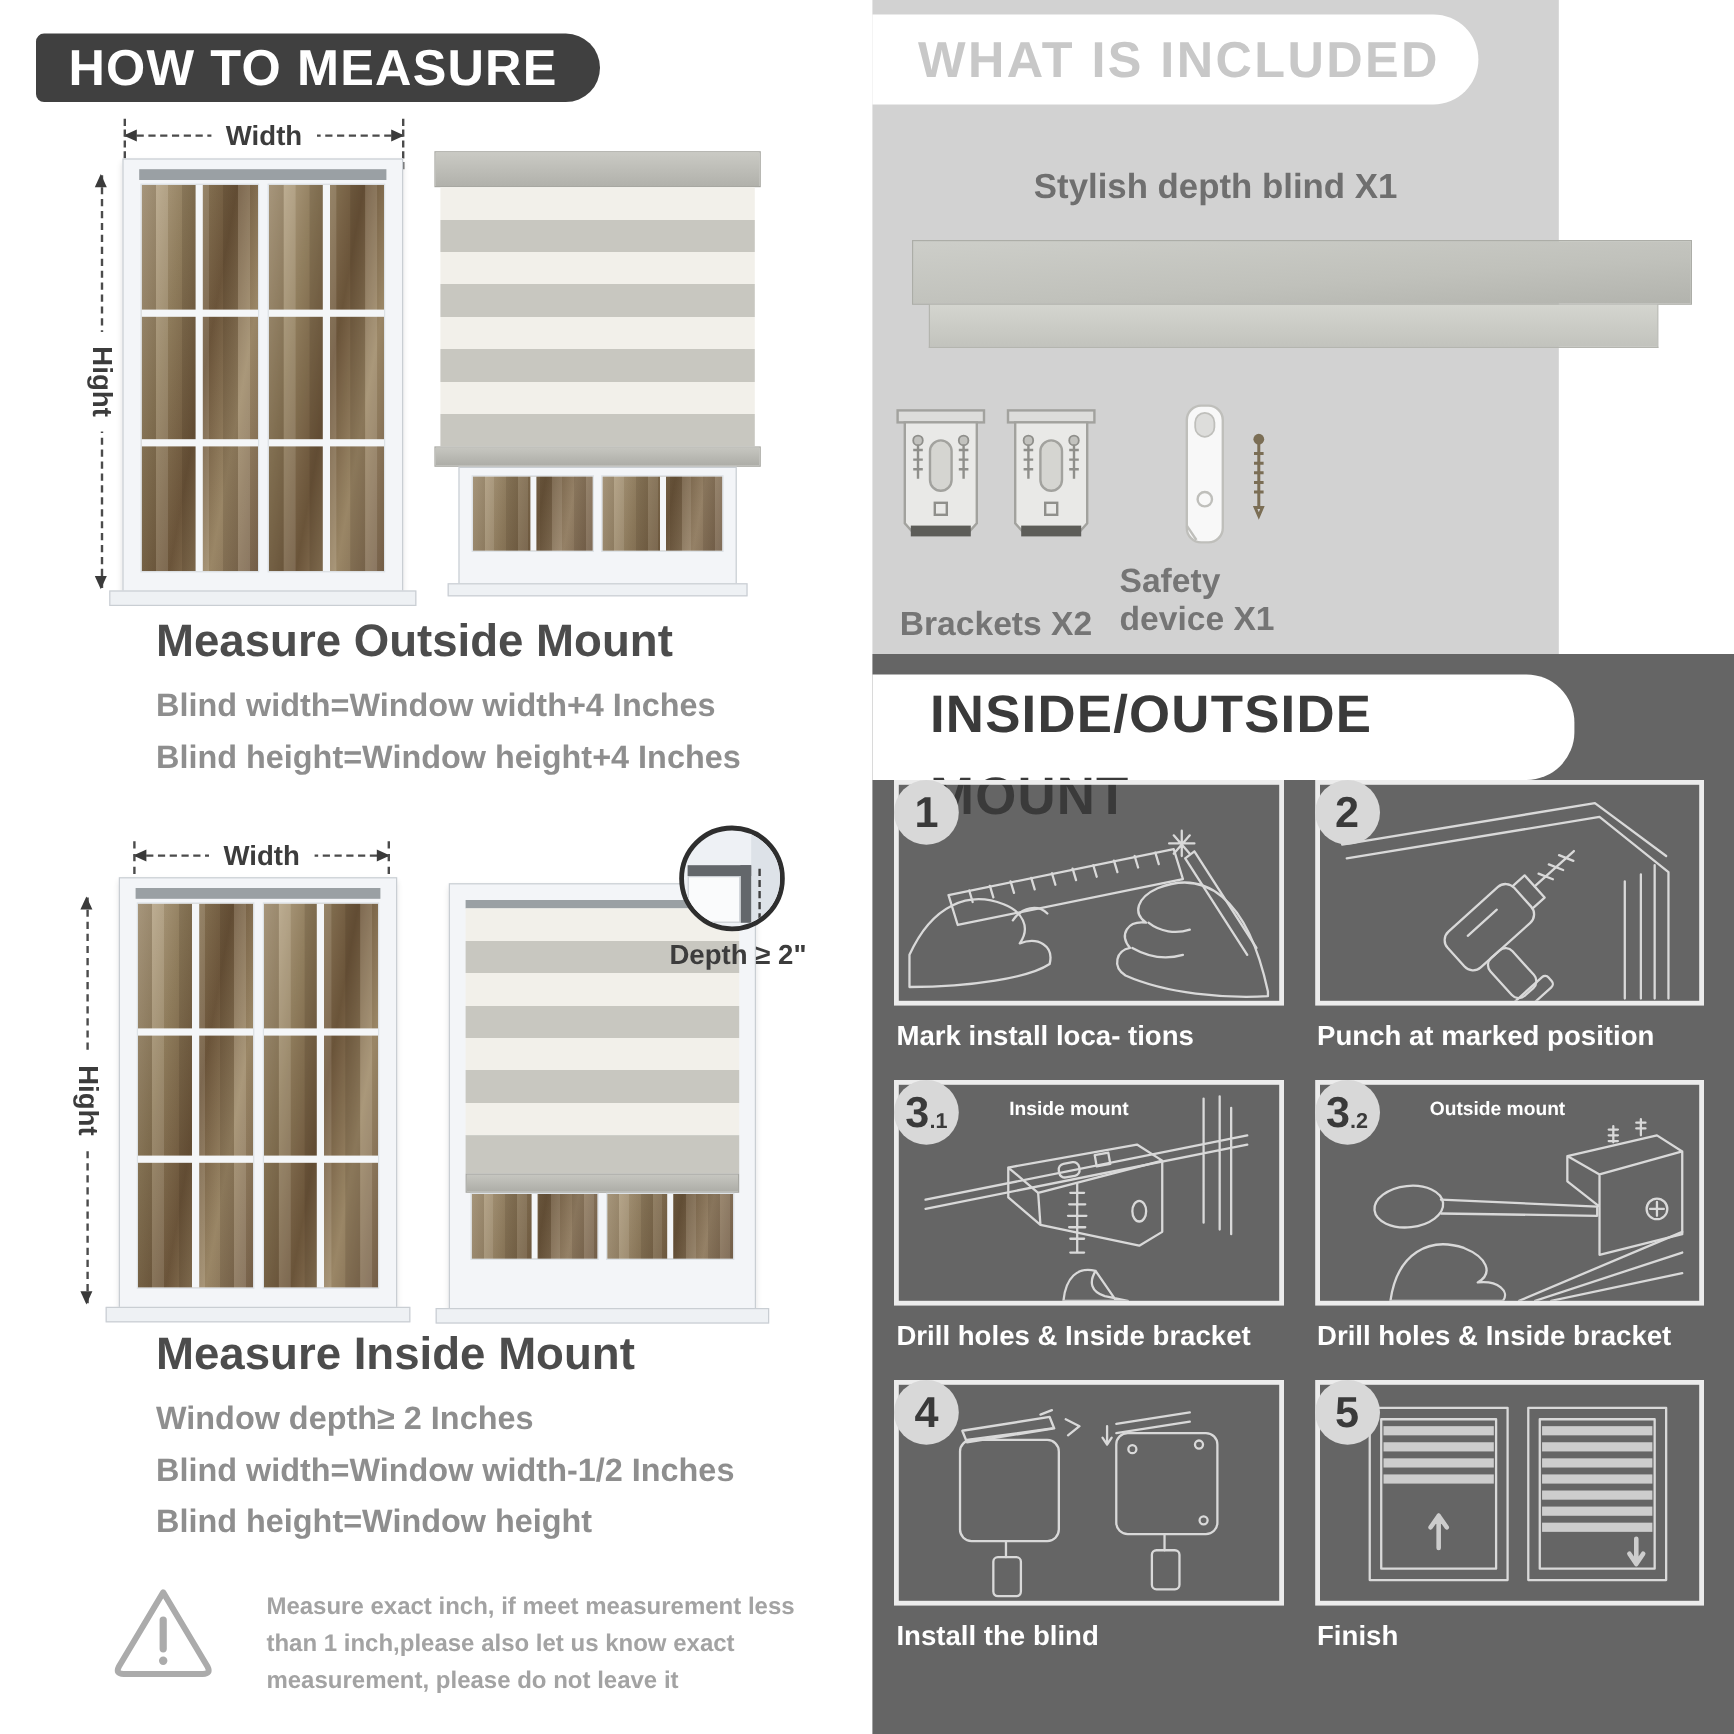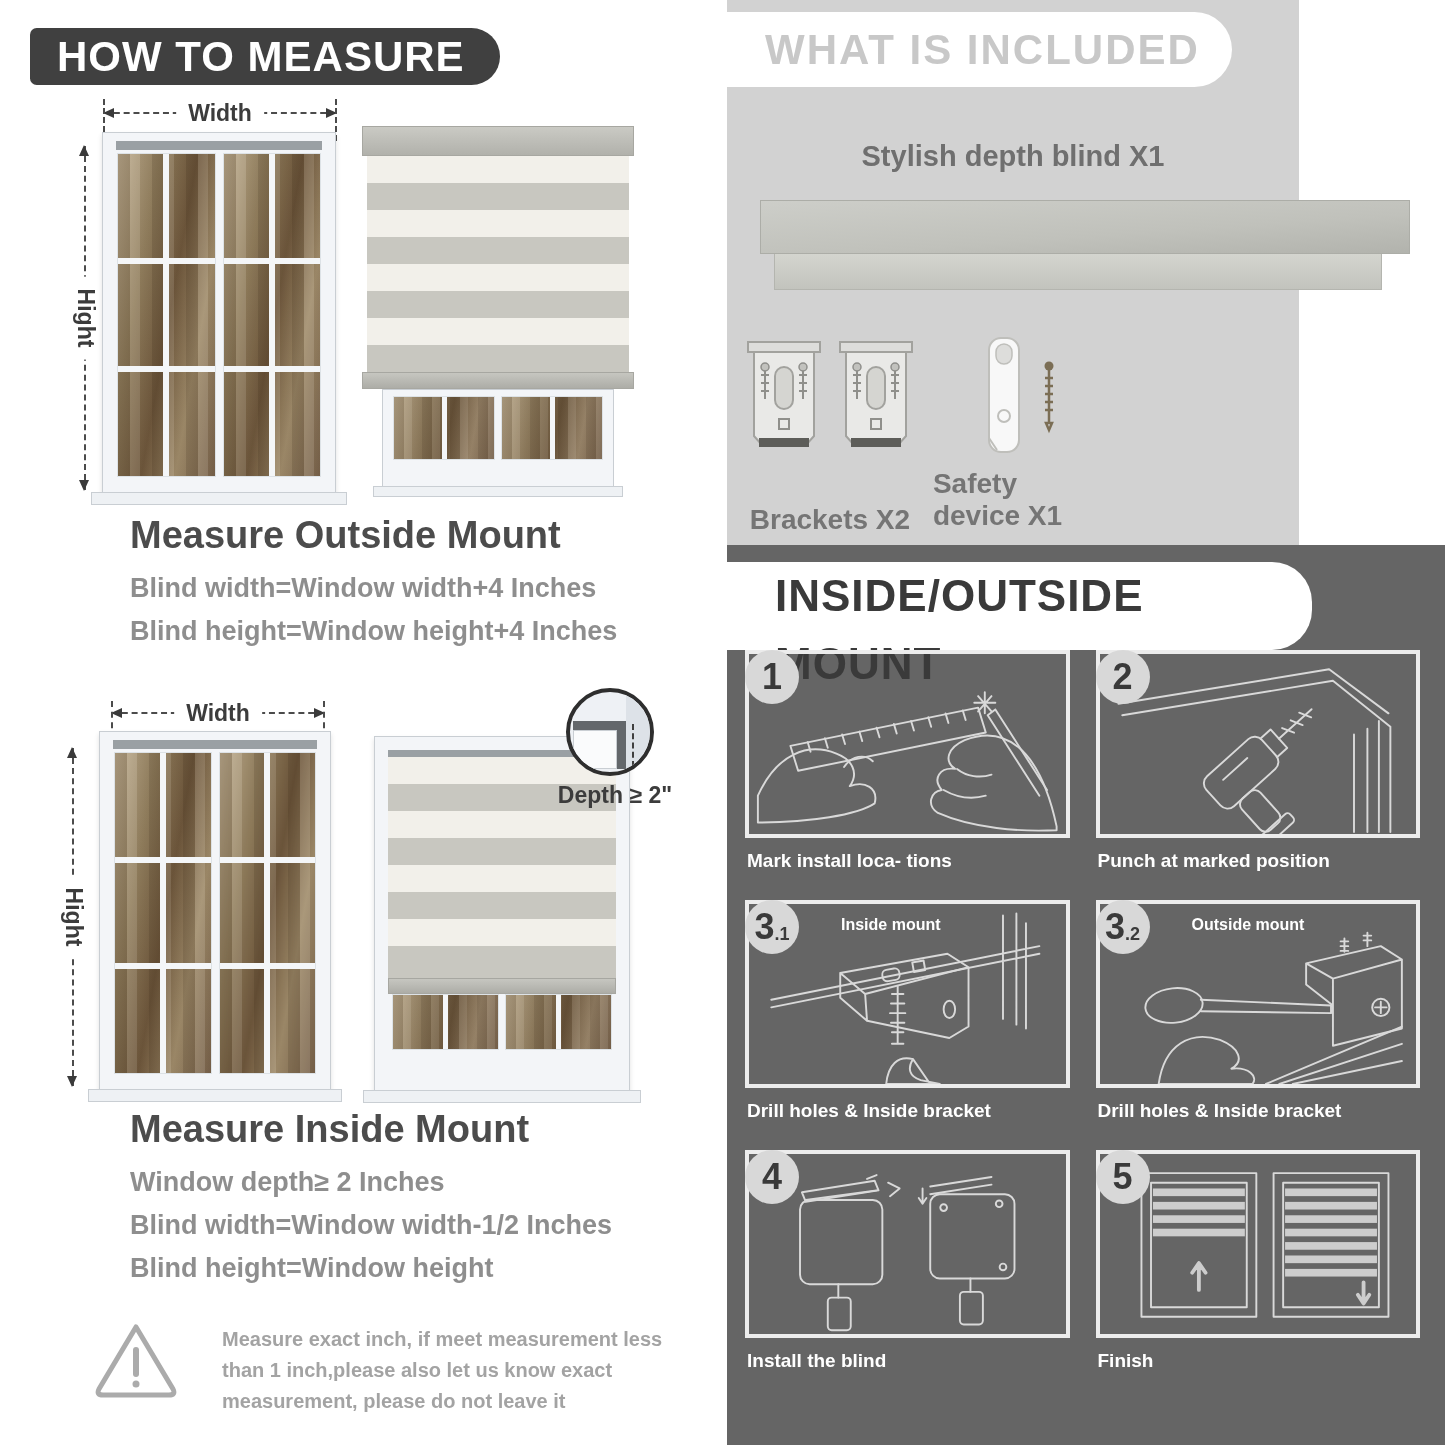--- a/index.html
+++ b/index.html
@@ -112,21 +112,21 @@
     padding-left:48px;letter-spacing:1px;}
   .steps{position:absolute;top:105px;left:18px;width:675px;display:grid;
     grid-template-columns:1fr 1fr;column-gap:26px;row-gap:10px;}
   .panel{position:relative;height:188px;border:4px solid #ececec;}
   .panel svg{position:absolute;left:0;top:0;width:100%;height:100%;}
   .badge{position:absolute;top:-4px;left:-4px;width:54px;height:54px;border-radius:50%;background:#d8d8d8;
     display:flex;align-items:center;justify-content:center;z-index:2;}
   .badge-num{font-size:36px;font-weight:bold;color:#3a3a3a;}
   .badge-sub{font-size:18px;font-weight:bold;color:#3a3a3a;margin-top:14px;}
   .inner-label{position:absolute;top:12px;left:80px;color:#ffffff;font-weight:bold;font-size:16px;z-index:2;margin-left:12px;}
-  .caption{margin:12px 0 0 2px;height:40px;color:#ffffff;font-weight:bold;font-size:19px;}
+  .caption{margin:12px 0 0 2px;height:40px;color:#ffffff;font-weight:bold;font-size:23px;}
 
   .lineart{fill:none;stroke:#d9d9d9;stroke-width:2;stroke-linecap:round;stroke-linejoin:round;}
 </style>
 </head>
 <body>
 
 <div class="canvas">
 
   <div class="header-left">
     <span>HOW TO MEASURE</span>

